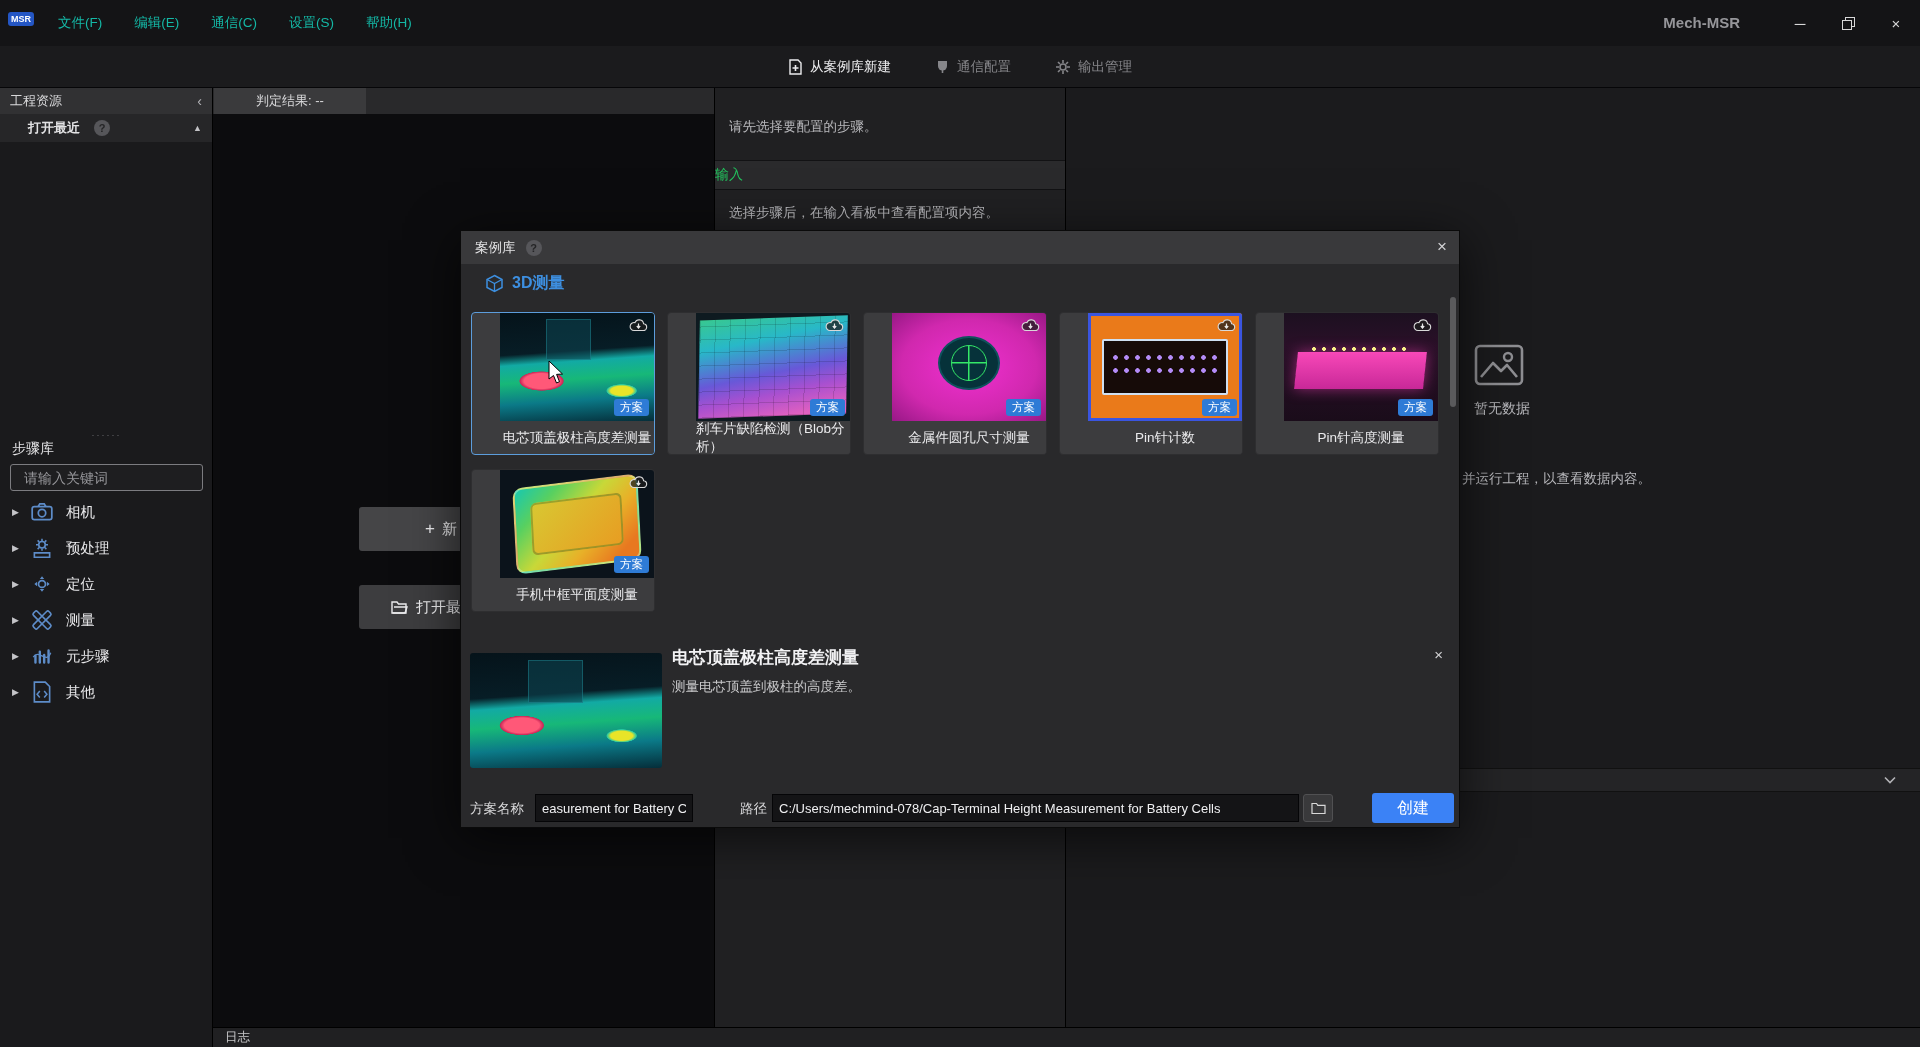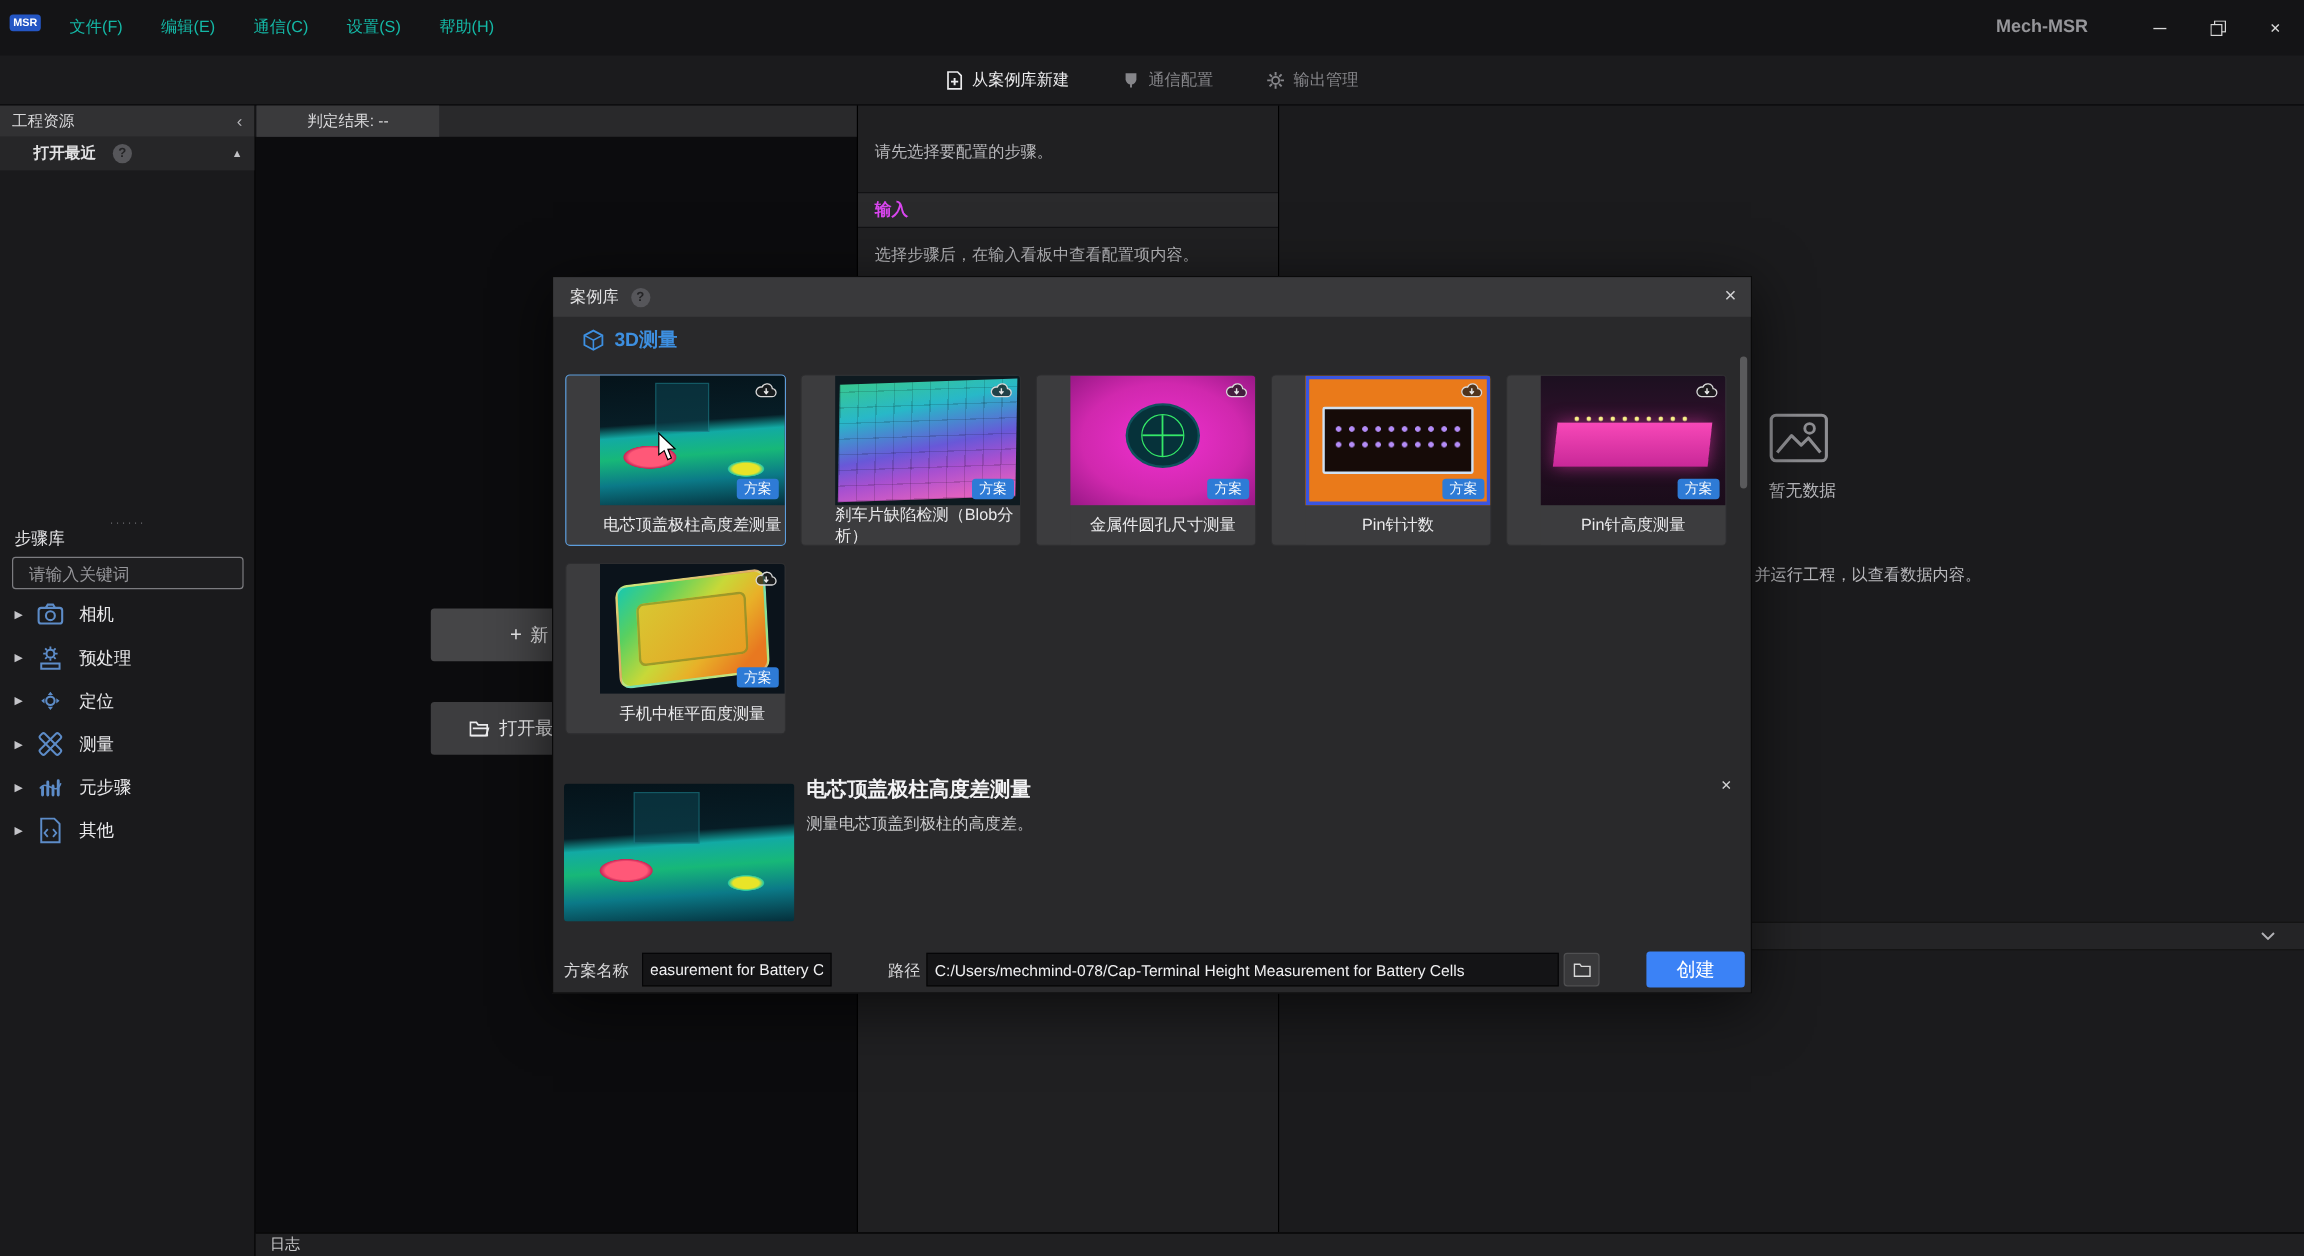--- a/index.html
+++ b/index.html
@@ -49,22 +49,22 @@
   #canvas-header { left:0; top:0; width:100%; height:26px; background:#29292b; }
   #result-tab { left:1px; top:0; width:152px; height:26px; background:#3a3a3c; color:#dadadc; font-size:13px;
     display:flex; align-items:center; justify-content:center; }
   .canvas-btn { left:146px; width:240px; height:44px; background:#454547; border-radius:3px; color:#ececee;
     font-size:15px; display:flex; align-items:center; }
   #btn-open-recent { background:#3d3d3f; }
 
   #config-panel { left:715px; top:88px; width:351px; height:939px; background:#202022; border-right:1px solid #000; }
   .hint-text { color:#b6b6ba; font-size:13.5px; }
   #input-header { left:0; top:72px; width:100%; height:30px; background:#2a2a2c; border-top:1px solid #121214;
-    border-bottom:1px solid #121214; display:flex; align-items:center; padding:0 14px; color:#d946ef;
-    font-size:14px; font-weight:bold; }
+    border-bottom:1px solid #121214; display:flex; align-items:center; padding:0 0; color:#22c55e;
+    font-size:14px; font-weight:normal; }
 
   #data-panel { left:1066px; top:88px; width:854px; height:959px; background:#1b1b1d; }
   #dv-header { left:0; top:0; width:100%; height:26px; background:#29292b; display:flex; align-items:center;
     padding:0 8px; color:#d8d8da; font-size:13px; }
   #dv-empty-label { left:408px; top:312px; font-size:14px; color:#b8b8bc; }
   #dv-run-hint { left:396px; top:382px; font-size:13.5px; color:#b8b8bc; }
   #dv-collapse-strip { left:0; top:680px; width:854px; height:24px; background:#242426;
     border-top:1px solid #111; border-bottom:1px solid #111; }
   #copyright { right:62px; top:885px; font-size:33px; color:#c9c9cb; letter-spacing:.5px; }
 

